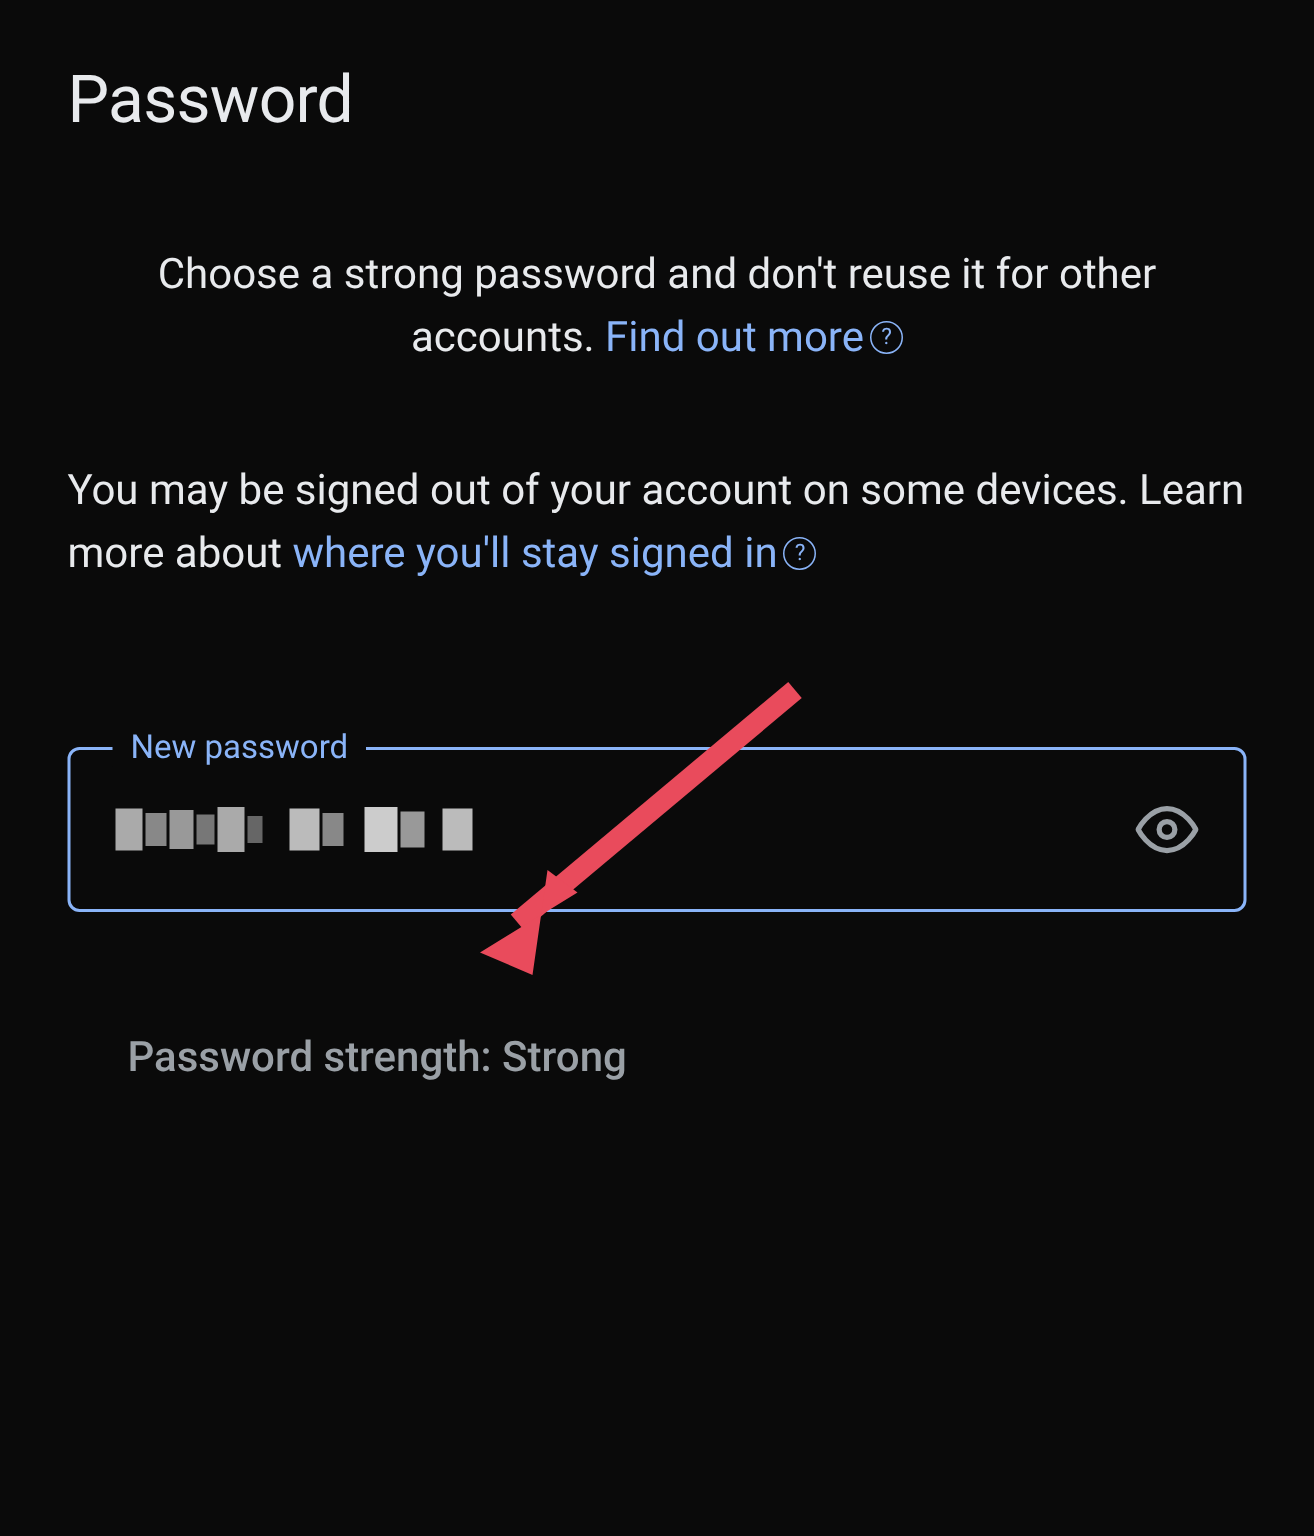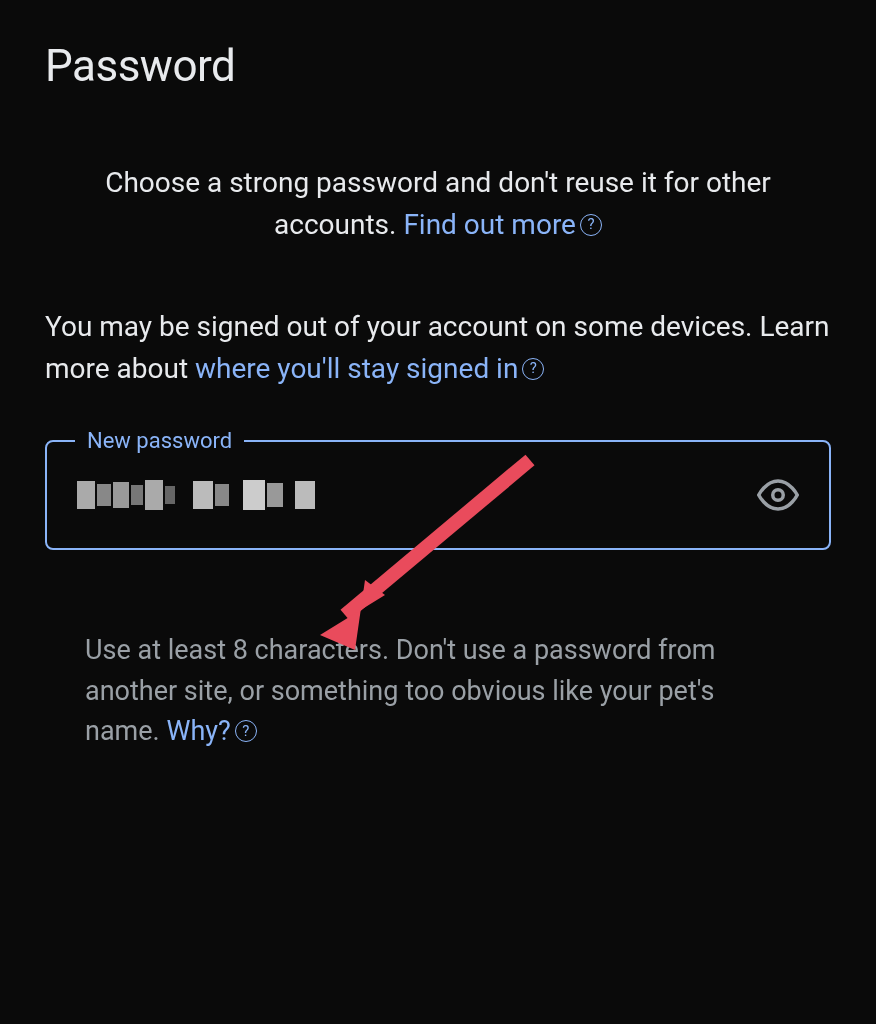--- a/index.html
+++ b/index.html
@@ -49,21 +49,21 @@
       color: #8ab4f8;
       margin-left: 4px;
       vertical-align: middle;
       position: relative;
       top: -2px;
     }
     .sign-out-text {
       font-size: 28px;
       line-height: 1.5;
       color: #e8eaed;
-      margin-bottom: 50px;
+      margin-bottom: 108px;
       font-weight: 400;
     }
     .input-container {
       position: relative;
       border: 2px solid #8ab4f8;
       border-radius: 8px;
       padding: 28px 30px;
       margin-bottom: 80px;
       text-align: right;
     }
@@ -181,23 +181,21 @@
     <div class="eye-icon">
       <svg viewBox="0 0 24 24">
         <path d="M1 12s4-8 11-8 11 8 11 8-4 8-11 8-11-8-11-8z"></path>
         <circle cx="12" cy="12" r="3"></circle>
       </svg>
     </div>
   </div>
 </div>
 
 <div class="strength-section">
-  <p class="strength-hint">
-    <span>Use at least 8 characters. Don't use a password from another site, or something too obvious like your pet's name. </span><a class="link-muted"><span>Why?</span><span class="help-icon-muted">?</span></a>
-  </p>
+  <div class="strength-label">Password strength: Strong</div>
 </div>
 
 <svg class="annotation-arrow" style="left:300px; top:440px;" width="260" height="220" viewBox="0 0 260 220">
   <defs>
     <marker id="arrowhead" markerWidth="12" markerHeight="12" refX="2" refY="6" orient="auto">
       <polygon points="0 0, 12 6, 0 12" fill="#e94b5c"></polygon>
     </marker>
   </defs>
   <line x1="230" y1="20" x2="45" y2="175" stroke="#e94b5c" stroke-width="14"></line>
   <polygon points="20,195 85,155 65,140 55,210" fill="#e94b5c"></polygon>

